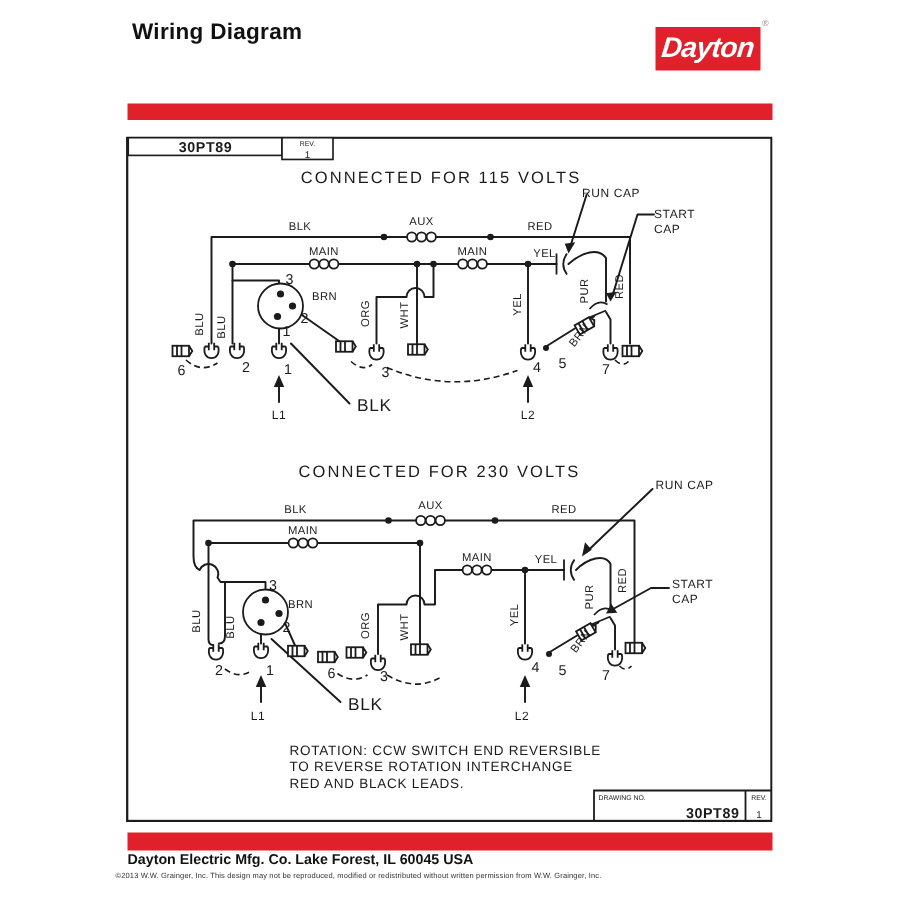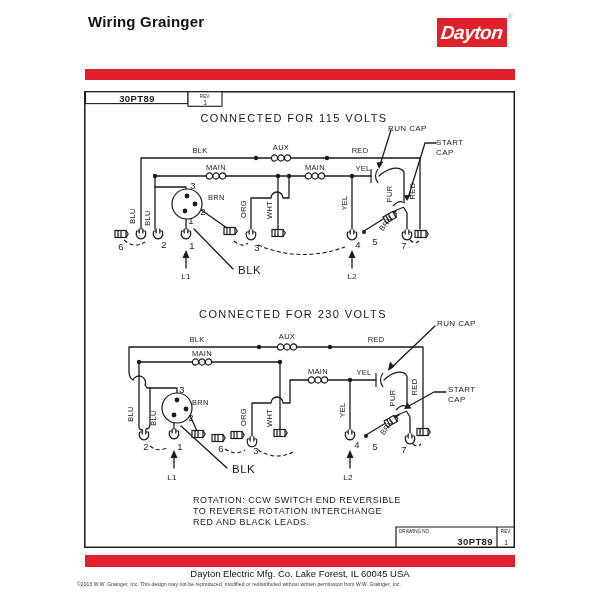--- a/index.html
+++ b/index.html
@@ -7,21 +7,21 @@
        font-family:"Liberation Sans", sans-serif;}
   .abs{position:absolute;}
   #doc-title{left:88px;top:13px;font-size:15px;font-weight:bold;color:#111;letter-spacing:.2px;}
   #logo{left:437px;top:18px;width:70px;height:29px;background:#E0212B;display:flex;align-items:center;justify-content:center;}
   #logo span{color:#fff;font-size:19px;font-weight:bold;font-style:italic;letter-spacing:-.5px;transform:skewX(-6deg);}
   #logo-reg{left:508px;top:13px;font-size:6px;color:#9a9a9a;}
   .redbar{left:85px;width:430px;background:#E0212B;}
   #bar-top{top:69px;height:11px;}
   #bar-bottom{top:555px;height:12px;}
   #schematic{left:84px;top:91px;}
-  #footer-company{left:85px;top:568px;width:430px;text-align:center;font-size:9.5px;font-weight:normal;color:#111;}
+  #footer-company{left:85px;top:568px;width:430px;text-align:left;font-size:9.5px;font-weight:bold;color:#111;}
   #footer-copyright{left:77px;top:581px;font-size:5px;color:#333;letter-spacing:.1px;}
   svg text{font-family:"Liberation Sans", sans-serif;fill:#1b1b1b;}
   .w{fill:none;stroke:#1b1b1b;stroke-width:1.3;stroke-linecap:round;stroke-linejoin:round;}
   .dash{fill:none;stroke:#1b1b1b;stroke-width:1.1;stroke-dasharray:4 2.6;}
   .sym{fill:#ffffff;stroke:#1b1b1b;stroke-width:1.2;}
   .symo{fill:none;stroke:#1b1b1b;stroke-width:1.2;}
   .dotf{fill:#1b1b1b;stroke:none;}
   .t{font-size:7.5px;letter-spacing:.3px;}
   .num{font-size:9.5px;}
   .ttl{font-size:11px;letter-spacing:1.4px;}
@@ -31,21 +31,21 @@
   .tb1{font-size:9.5px;font-weight:bold;letter-spacing:.4px;}
   .tb2{font-size:4.6px;}
   .tb3{font-size:6.5px;}
   .mid{text-anchor:middle;}
   .frame{fill:none;stroke:#1b1b1b;stroke-width:1.5;}
   .box{fill:#fff;stroke:#1b1b1b;stroke-width:1.1;}
 </style>
 </head>
 <body>
 
-<div class="abs" id="doc-title">Wiring Grainger</div>
+<div class="abs" id="doc-title">Wiring Diagram</div>
 <div class="abs" id="logo">
     <span>Dayton</span>
   </div>
 <div class="abs" id="logo-reg">®</div>
 <div class="abs redbar" id="bar-top"></div>
 
 <svg class="abs" id="schematic" width="431" height="457" viewBox="84 91 431 457">
   <defs>
     <g id="spade">
       <path class="symo" d="M-4.5,1 C-5.6,6.2 -3,8.8 0,8.8 C3,8.8 5.6,6.2 4.5,1 M-4.5,1 L-1.8,1 M1.8,1 L4.5,1 M-1.8,-1.5 L-1.8,3.5 M1.8,-1.5 L1.8,3.5"></path>

